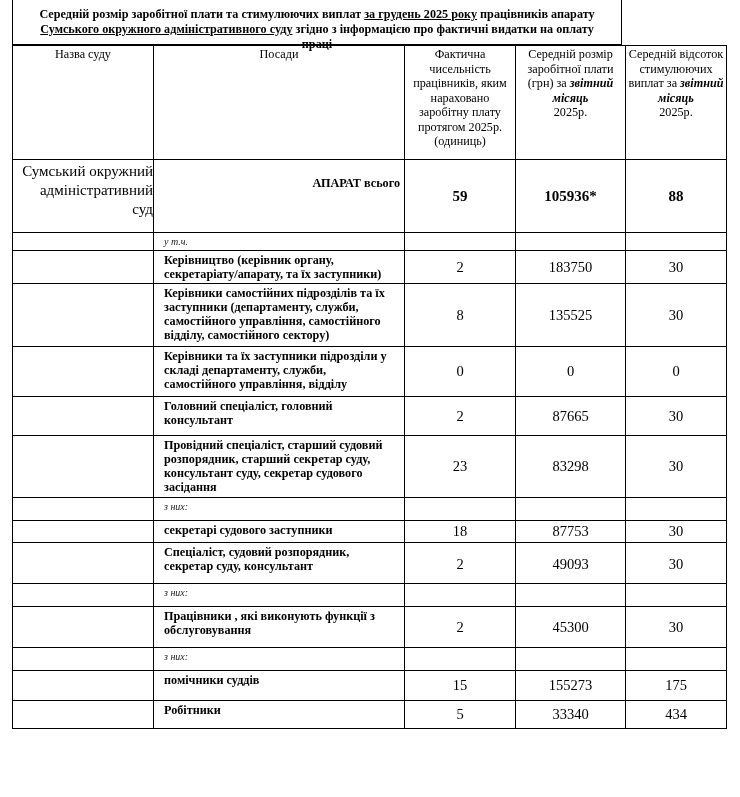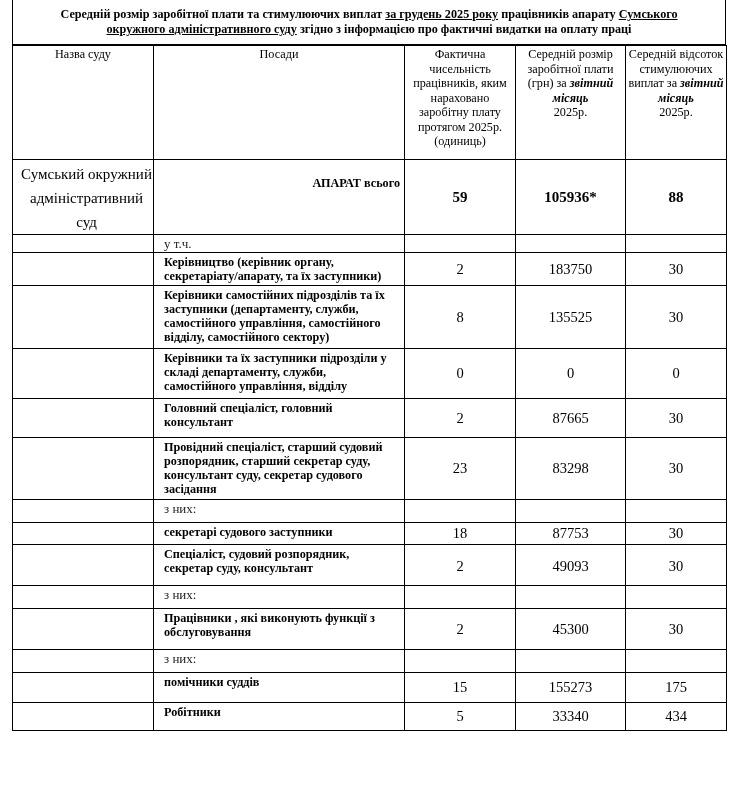--- a/index.html
+++ b/index.html
@@ -16,21 +16,21 @@
     position: relative;
   }
   .sheet {
     position: absolute;
     left: 12px;
     top: 0;
     width: 714px;
   }
   .title-box {
     box-sizing: border-box;
-    width: 714px;
+    width: 610px;
     height: 45px;
     border-left: 1px solid #000;
     border-right: 1px solid #000;
     border-bottom: 1px solid #000;
     text-align: center;
     font-weight: bold;
     font-size: 12.2px;
     line-height: 15px;
     padding: 7px 20px 0 20px;
   }
@@ -53,34 +53,35 @@
   col.c5 { width: 101px; }
   .hdr td {
     text-align: center;
     font-size: 12.2px;
     line-height: 14.5px;
     padding-top: 1px;
   }
   .hdr td i { font-weight: bold; }
   .court {
     font-size: 15px;
-    line-height: 24px;
+    line-height: 19px;
     padding: 2px 0 0 7px;
-    text-align: center;
+    text-align: right;
   }
   .pos {
     font-weight: bold;
     font-size: 12.2px;
     line-height: 14px;
     padding: 2px 4px 0 10px;
   }
   .pos.total { padding-top: 16px; text-align: right; }
   .pos.note {
     font-weight: normal;
-    font-size: 13px;
+    font-style: italic;
+    font-size: 10px;
     color: #222;
     padding-left: 10px;
   }
   .num {
     text-align: center;
     vertical-align: middle;
     font-size: 14.5px;
     margin-left: 45px;
   }
   .num.bold { font-weight: bold; font-size: 15px; }

